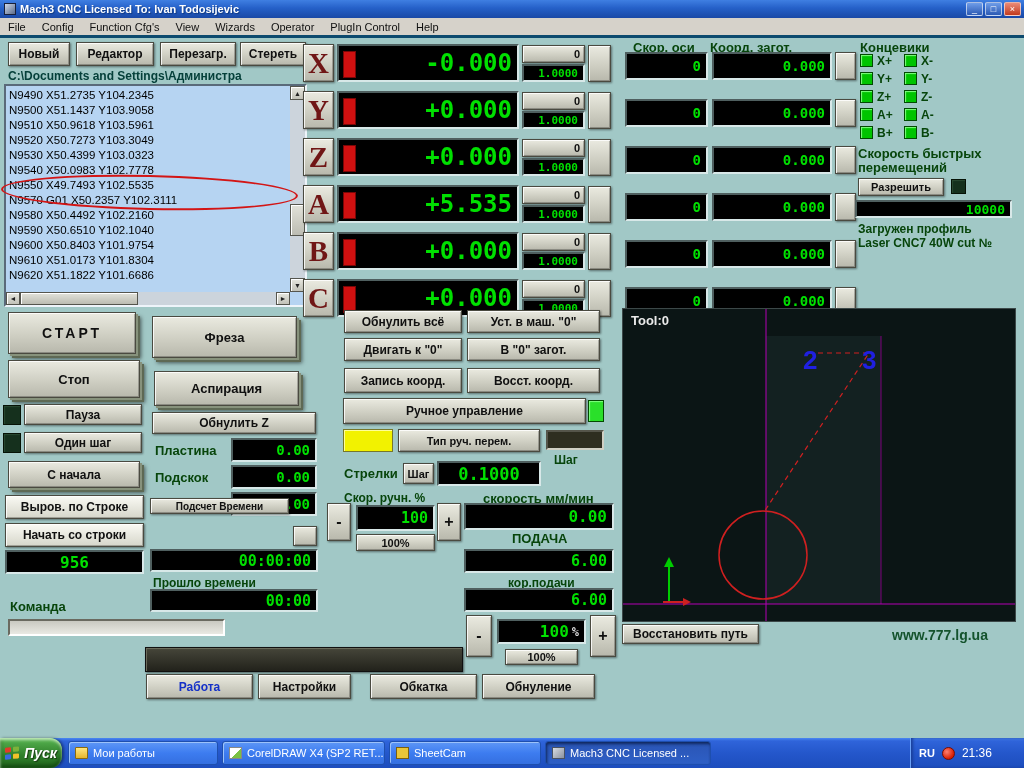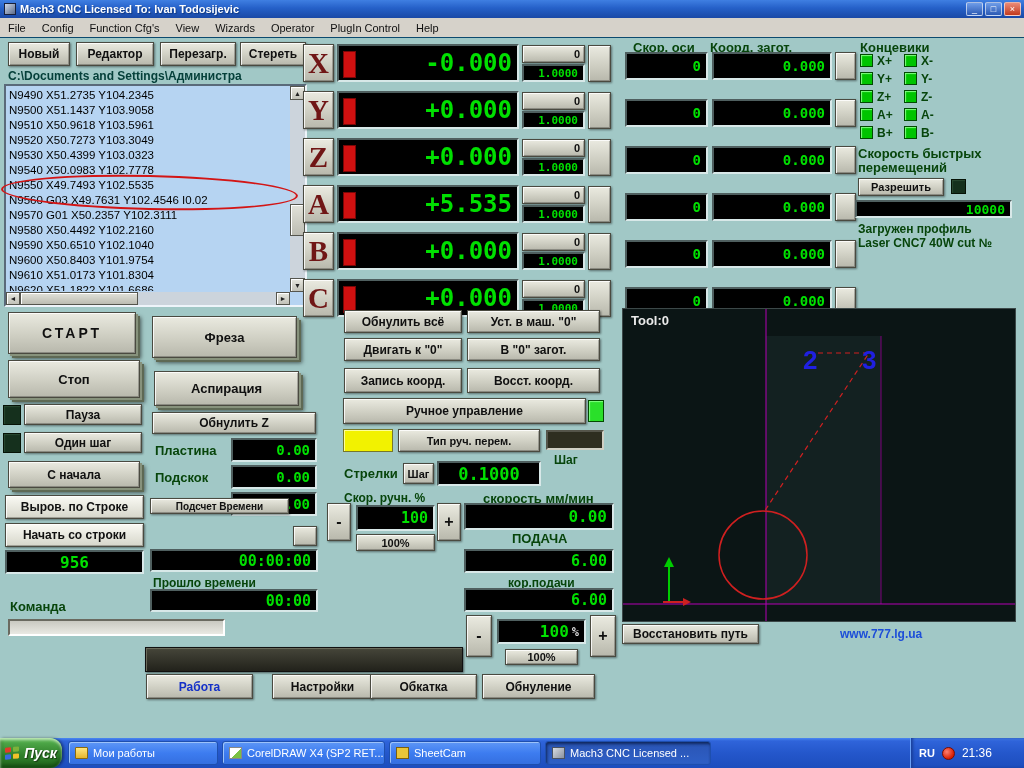--- a/index.html
+++ b/index.html
@@ -7,21 +7,21 @@
 body{font-family:"Liberation Sans",sans-serif;background:#a1c8c6}
 #app{position:relative;width:1024px;height:768px;background:#a1c8c6;overflow:hidden}
 
 #titlebar{position:absolute;left:0;top:0;width:100%;height:18px;background:linear-gradient(180deg,#3f7fe2 0%,#2560c8 45%,#1a49a6 100%);display:flex;align-items:center;color:#fff;z-index:20}
 .ticon{width:12px;height:12px;margin:0 4px;background:linear-gradient(135deg,#cfd8e8,#5a6a8a);border:1px solid #18203a;flex:none}
 .ttext{font-size:11px;font-weight:bold;text-shadow:1px 1px 1px #00205088;white-space:nowrap}
 .tbtns{margin-left:auto;display:flex;gap:2px;padding-right:3px}
 .tbtn{width:17px;height:14px;font-size:9px;line-height:12px;text-align:center;color:#fff;border:1px solid #ffffff99;border-radius:2px;background:linear-gradient(180deg,#6f9de8,#2b59b4)}
 .tbtn.close{background:linear-gradient(180deg,#ea8b78,#c23a1e)}
 
-#menubar{position:absolute;left:0;top:18px;width:100%;height:20px;background:#d6d2ca;border-bottom:1px solid #0c4a6e;display:flex;align-items:center;font-size:11px;color:#101010;z-index:20}
+#menubar{position:absolute;left:0;top:18px;width:100%;height:20px;background:#d6d2ca;border-bottom:3px solid #0c4a6e;display:flex;align-items:center;font-size:11px;color:#101010;z-index:20}
 #menubar span{padding:2px 8px;white-space:nowrap}
 
 .btn{background:linear-gradient(180deg,#eaeae0 0%,#cfcfc3 55%,#b8b8ac 100%);border:1px solid #4a4a40;box-shadow:inset 1px 1px 0 #ffffffd0,inset -1px -1px 0 #00000040,1px 1px 2px #00000070;color:#101010;font-weight:bold;font-size:12px;display:flex;align-items:center;justify-content:center;white-space:nowrap;cursor:default;position:absolute}
 .btn3d{box-shadow:inset 1px 1px 0 #ffffffd0,inset -1px -1px 0 #00000040,2px 2px 0 #87927c,4px 4px 0 #5e6954,5px 5px 4px #00000090}
 .btnlight{background:linear-gradient(180deg,#fafaf4,#d6d6ca)}
 .lcd{position:absolute;background:#000;border:2px solid;border-color:#4f5f5f #d8e8e8 #d8e8e8 #4f5f5f;color:#00e000;font-family:"DejaVu Sans Mono",monospace;font-weight:bold;display:flex;align-items:center;justify-content:flex-end;padding:0 5px;overflow:hidden}
 .ctr{justify-content:center}
 .lbl{position:absolute;color:#07450b;font-weight:bold;font-size:13px;white-space:nowrap}
 .led{position:absolute;background:#00c400;border:1px solid #024a02;box-shadow:inset 1px 1px 1px #80ff80}
 .ledoff{position:absolute;background:#15301d;border:1px solid #061206;box-shadow:inset 1px 1px 1px #2a4a32}
@@ -93,21 +93,20 @@
 
   <div id="gcode">
     <div id="gtext">
       <div class="gline">N9490 X51.2735 Y104.2345</div>
       <div class="gline">N9500 X51.1437 Y103.9058</div>
       <div class="gline">N9510 X50.9618 Y103.5961</div>
       <div class="gline">N9520 X50.7273 Y103.3049</div>
       <div class="gline">N9530 X50.4399 Y103.0323</div>
       <div class="gline">N9540 X50.0983 Y102.7778</div>
       <div class="gline">N9550 X49.7493 Y102.5535</div>
-      <div class="gline">N9560 G03 X49.7631 Y102.4546 I0.02</div>
       <div class="gline">N9570 G01 X50.2357 Y102.3111</div>
       <div class="gline">N9580 X50.4492 Y102.2160</div>
       <div class="gline">N9590 X50.6510 Y102.1040</div>
       <div class="gline">N9600 X50.8403 Y101.9754</div>
       <div class="gline">N9610 X51.0173 Y101.8304</div>
       <div class="gline">N9620 X51.1822 Y101.6686</div>
 
     </div>
     <div class="vscroll">
       <span class="sbtn" style="left:0;top:0;width:15px;height:14px">▲</span>
@@ -374,26 +373,26 @@
       <line x1="46" y1="293" x2="46" y2="256" stroke="#00cc00" stroke-width="2"></line>
       <polygon points="41,258 46,248 51,258" fill="#00cc00"></polygon>
       <line x1="40" y1="293" x2="62" y2="293" stroke="#cc2020" stroke-width="2"></line>
       <polygon points="60,289 68,293 60,297" fill="#cc2020"></polygon>
       <text x="180" y="60" font-size="26" font-weight="bold" fill="#2020e0" font-family="Liberation Sans, sans-serif">2</text>
       <text x="239" y="60" font-size="26" font-weight="bold" fill="#2020e0" font-family="Liberation Sans, sans-serif">3</text>
     </svg>
     <div id="toollbl">Tool:0</div>
   </div>
   <div class="btn" style="left:622px;top:624px;width:137px;height:20px">Восстановить путь</div>
-  <div class="lbl" style="left:840px;top:627px;color:#1d4ed8;font-size:12px">www.777.lg.ua</div>
+  <div class="lbl" style="left:892px;top:627px;color:#14532d;font-size:14px">www.777.lg.ua</div>
 
   <div id="slider"></div>
 
   <div class="btn" style="left:146px;top:674px;width:107px;height:25px;color:#1531c8">Работа</div>
-  <div class="btn" style="left:272px;top:674px;width:101px;height:25px">Настройки</div>
+  <div class="btn" style="left:258px;top:674px;width:93px;height:25px">Настройки</div>
   <div class="btn" style="left:370px;top:674px;width:107px;height:25px">Обкатка</div>
   <div class="btn" style="left:482px;top:674px;width:113px;height:25px">Обнуление</div>
 
   <div id="taskbar">
     <div id="startbtn">
       <span class="flag">
         <i style="left:0;top:0;background:#e23a2a"></i>
           <i style="left:8px;top:0;background:#7bb33a"></i>
         <i style="left:0;top:7px;background:#3a6ae2"></i>
           <i style="left:8px;top:7px;background:#f2c12a"></i>

